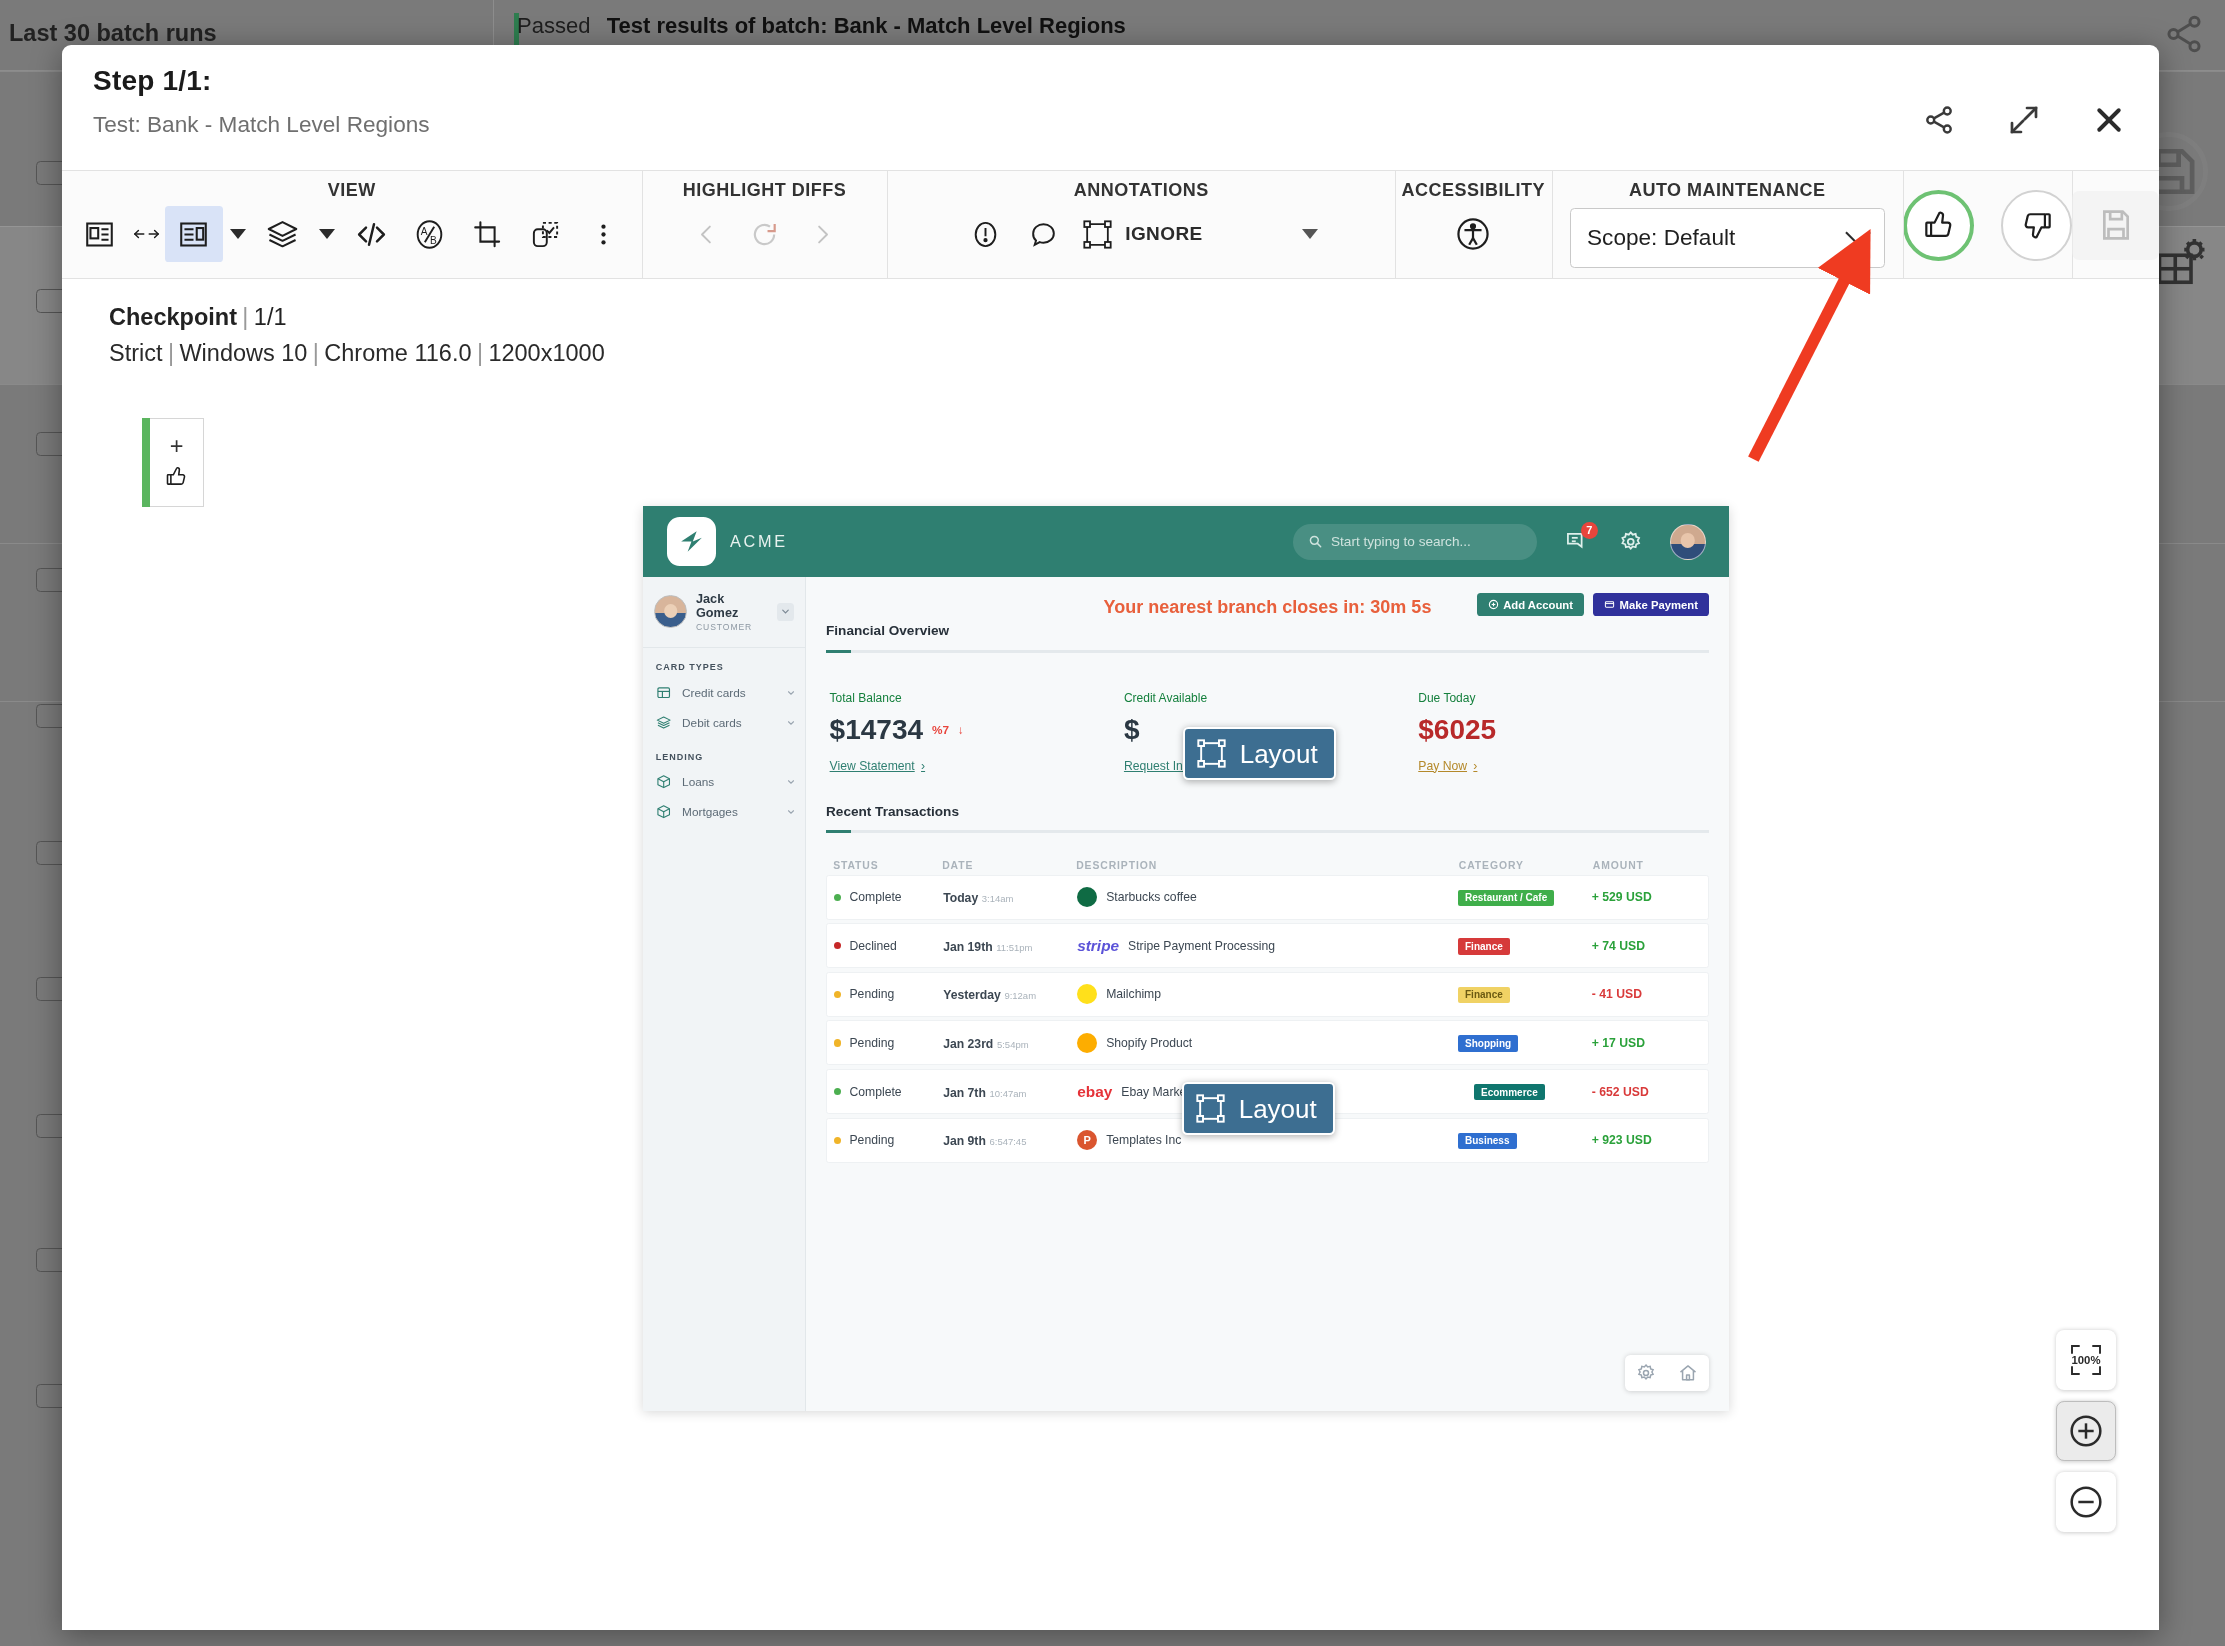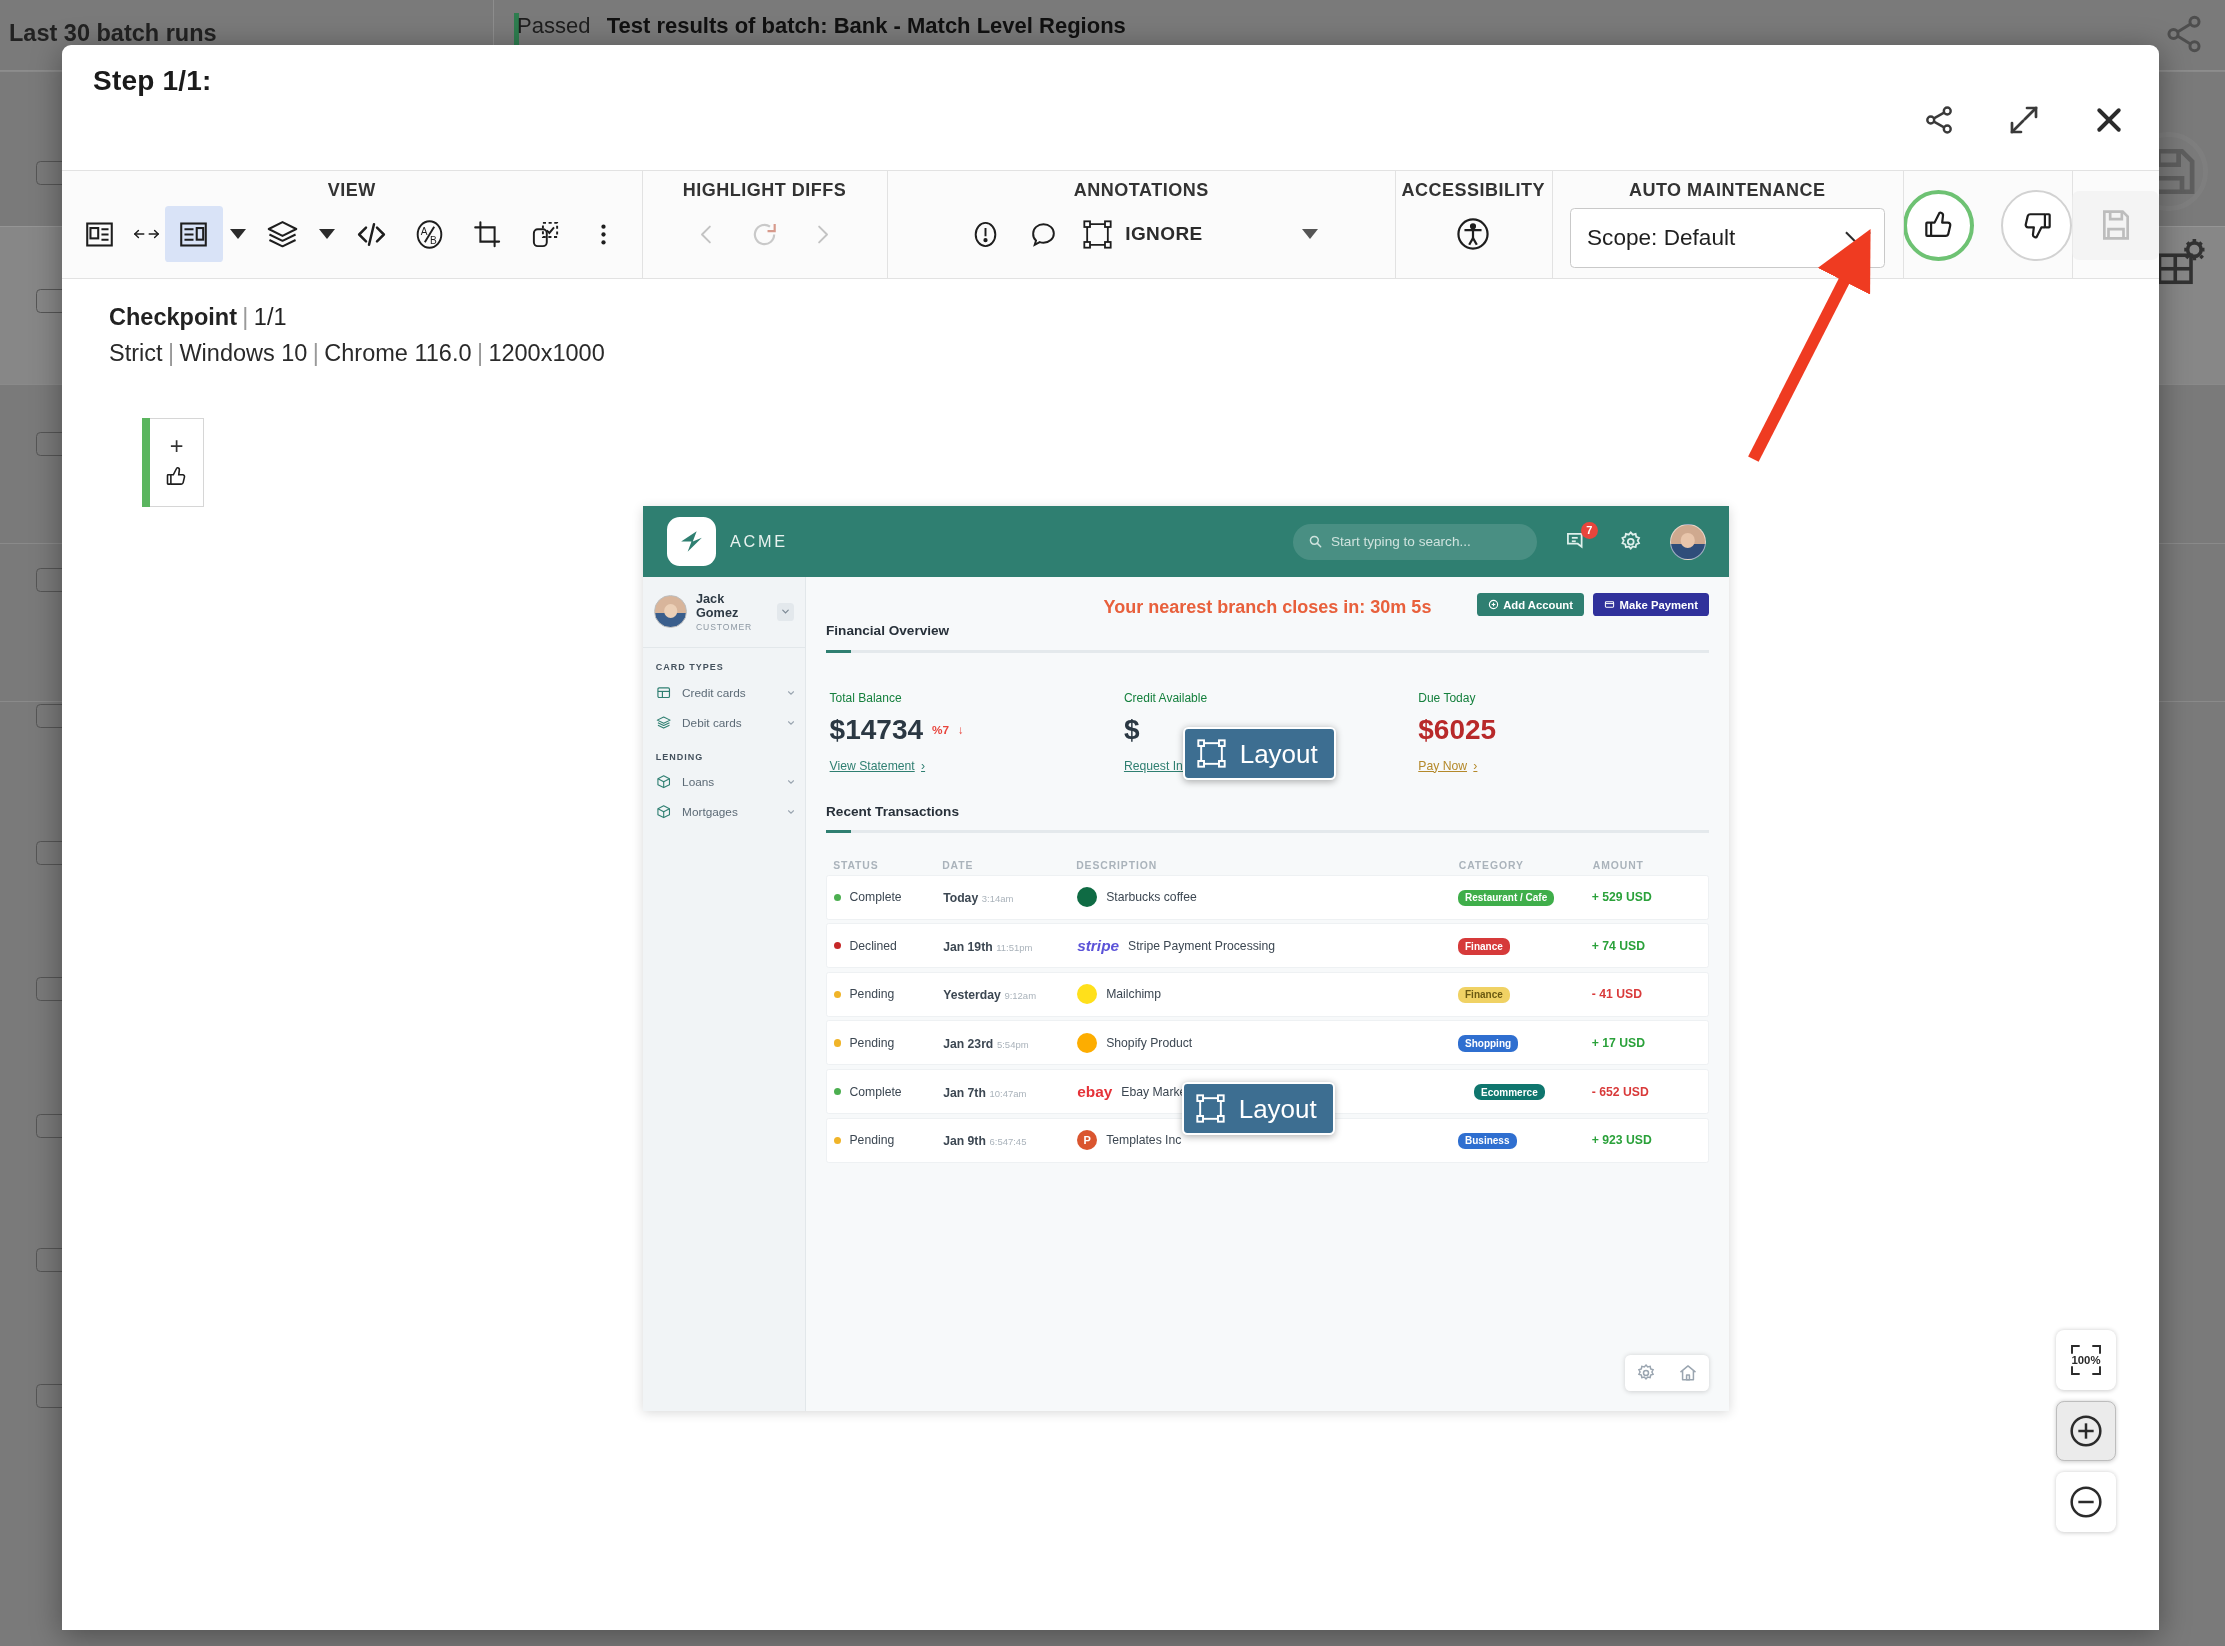--- a/index.html
+++ b/index.html
@@ -280,21 +280,21 @@
   .c-status { width: 109px; display:flex; align-items:center; gap:8.1px; }
   .c-date   { width: 134px; }
   .c-desc   { flex: 1; display:flex; align-items:center; gap:9px;}
   .c-cat    { width: 134px; }
   .c-amt    { width: 109px; text-align:left; }
   .dot { width:7.2px;height:7.2px;border-radius:50%; flex:none;}
   .st-text { font-size:12.2px; color:#3c4752; }
   .date-main { font-size:12.2px; color:#3c4752; font-weight:600;}
   .date-sub { font-size:9.5px; color:#aab3bb; margin-left:3.6px;}
   .desc-text { font-size:12.2px; color:#3c4752;}
-  .chip { display:inline-block; font-size:10px; font-weight:bold; color:#fff; padding:2.7px 7.2px; border-radius:7px;}
+  .chip { display:inline-block; font-size:10px; font-weight:bold; color:#fff; padding:2.7px 7.2px; border-radius:2px;}
   .amt { font-size:12.2px; font-weight:bold; }
   .logo-circ { width:20px;height:20px;border-radius:50%;flex:none;display:flex;align-items:center;justify-content:center;font-size:11px;color:#fff;font-weight:bold;}
 
   .shot-footer-btns {
     position:absolute; right:20px; bottom:20px; background:#fff; border-radius:5.4px;
     box-shadow:0 0.9px 5.4px rgba(0,0,0,.16); display:flex;
   }
   .sfb { width:42px;height:36px;display:flex;align-items:center;justify-content:center;}
 
   
@@ -368,20 +368,21 @@
   <div class="bg-checkbox" style="left:36px;top:977px"></div>
   <div class="bg-checkbox" style="left:36px;top:1114px"></div>
   <div class="bg-checkbox" style="left:36px;top:1248px"></div>
   <div class="bg-checkbox" style="left:36px;top:1384px"></div>
 </div>
 
 <div class="modal">
 
   <div class="modal-header">
     <div class="step-title">Step 1/1:</div>
+    <div class="step-sub">Test: Bank - Match Level Regions</div>
     <div class="header-actions">
       <div class="hdr-btn">
         <svg width="36" height="36" viewBox="0 0 24 24" fill="none" stroke="#3a3a3a" stroke-width="1.6">
           <circle cx="17.5" cy="6" r="2.3"></circle>
             <circle cx="6.5" cy="12" r="2.3"></circle>
             <circle cx="17.5" cy="18" r="2.3"></circle>
           <line x1="8.6" y1="10.9" x2="15.4" y2="7.1"></line>
             <line x1="8.6" y1="13.1" x2="15.4" y2="16.9"></line>
         </svg>
       </div>

